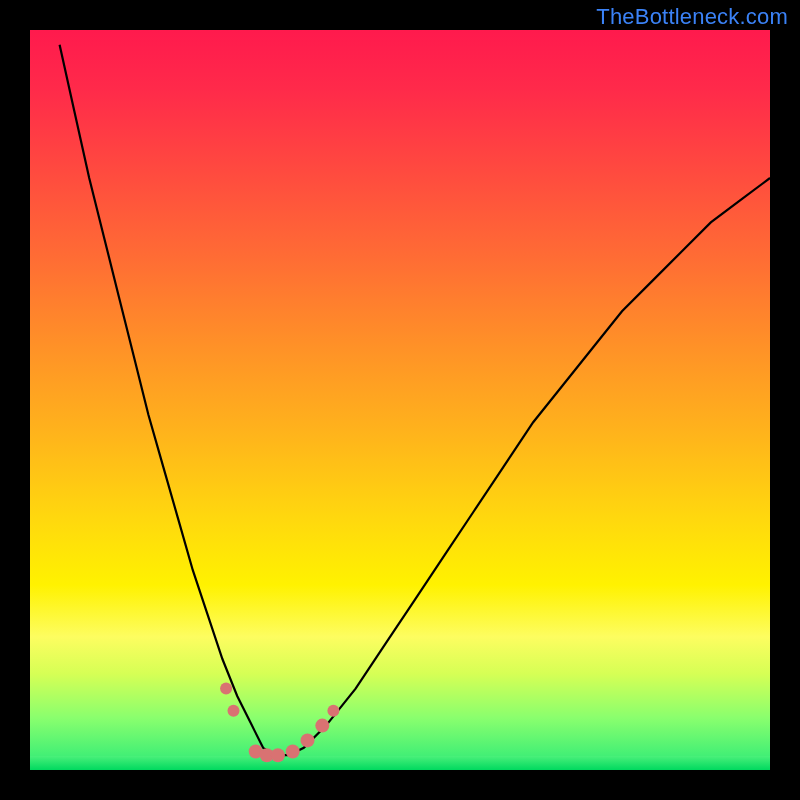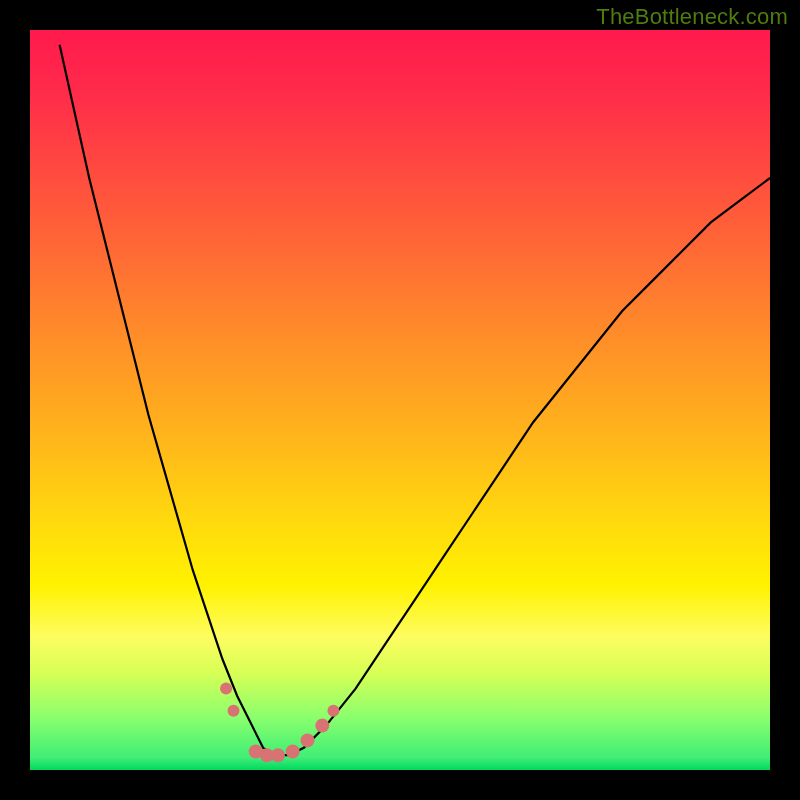--- a/index.html
+++ b/index.html
@@ -15,21 +15,21 @@
     top: 0;
     left: 0;
     width: 800px;
     height: 800px;
     background: #000;
   }
   .watermark {
     position: absolute;
     top: 4px;
     right: 12px;
-    color: #4d7c0f;
+    color: #3b82f6;
     font-family: Arial, sans-serif;
     font-size: 22px;
     letter-spacing: 0.2px;
     z-index: 10;
   }
   .plot-area {
     position: absolute;
     left: 30px;
     top: 30px;
     width: 740px;

